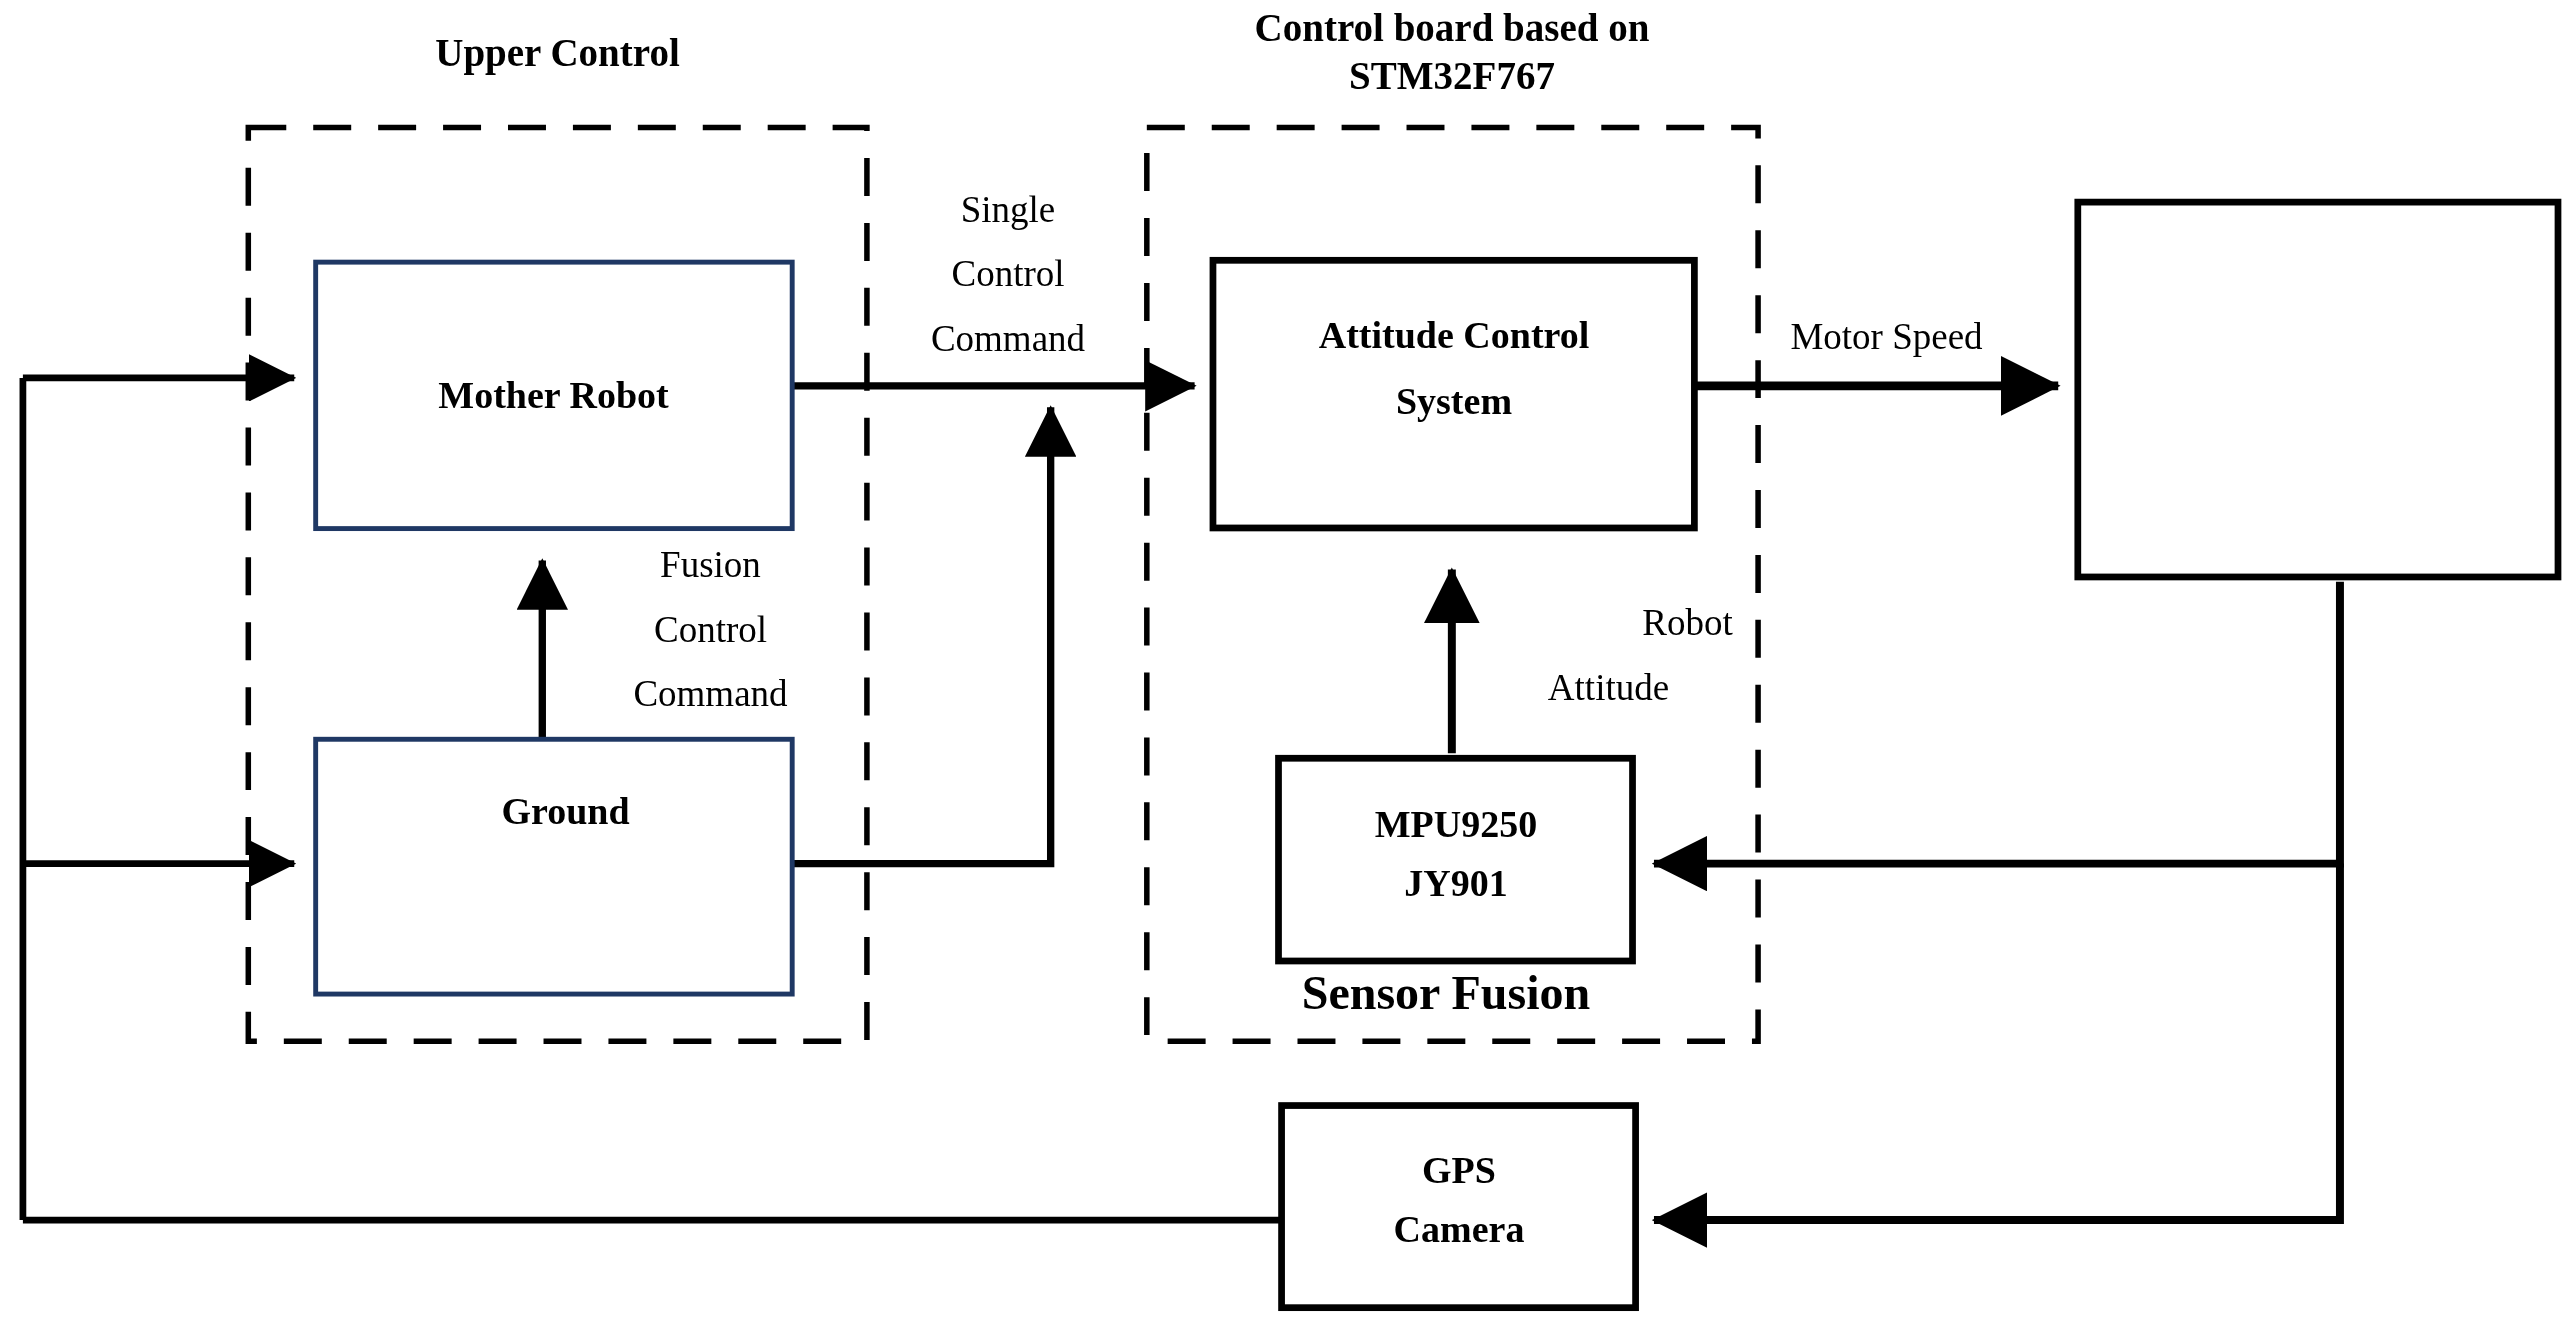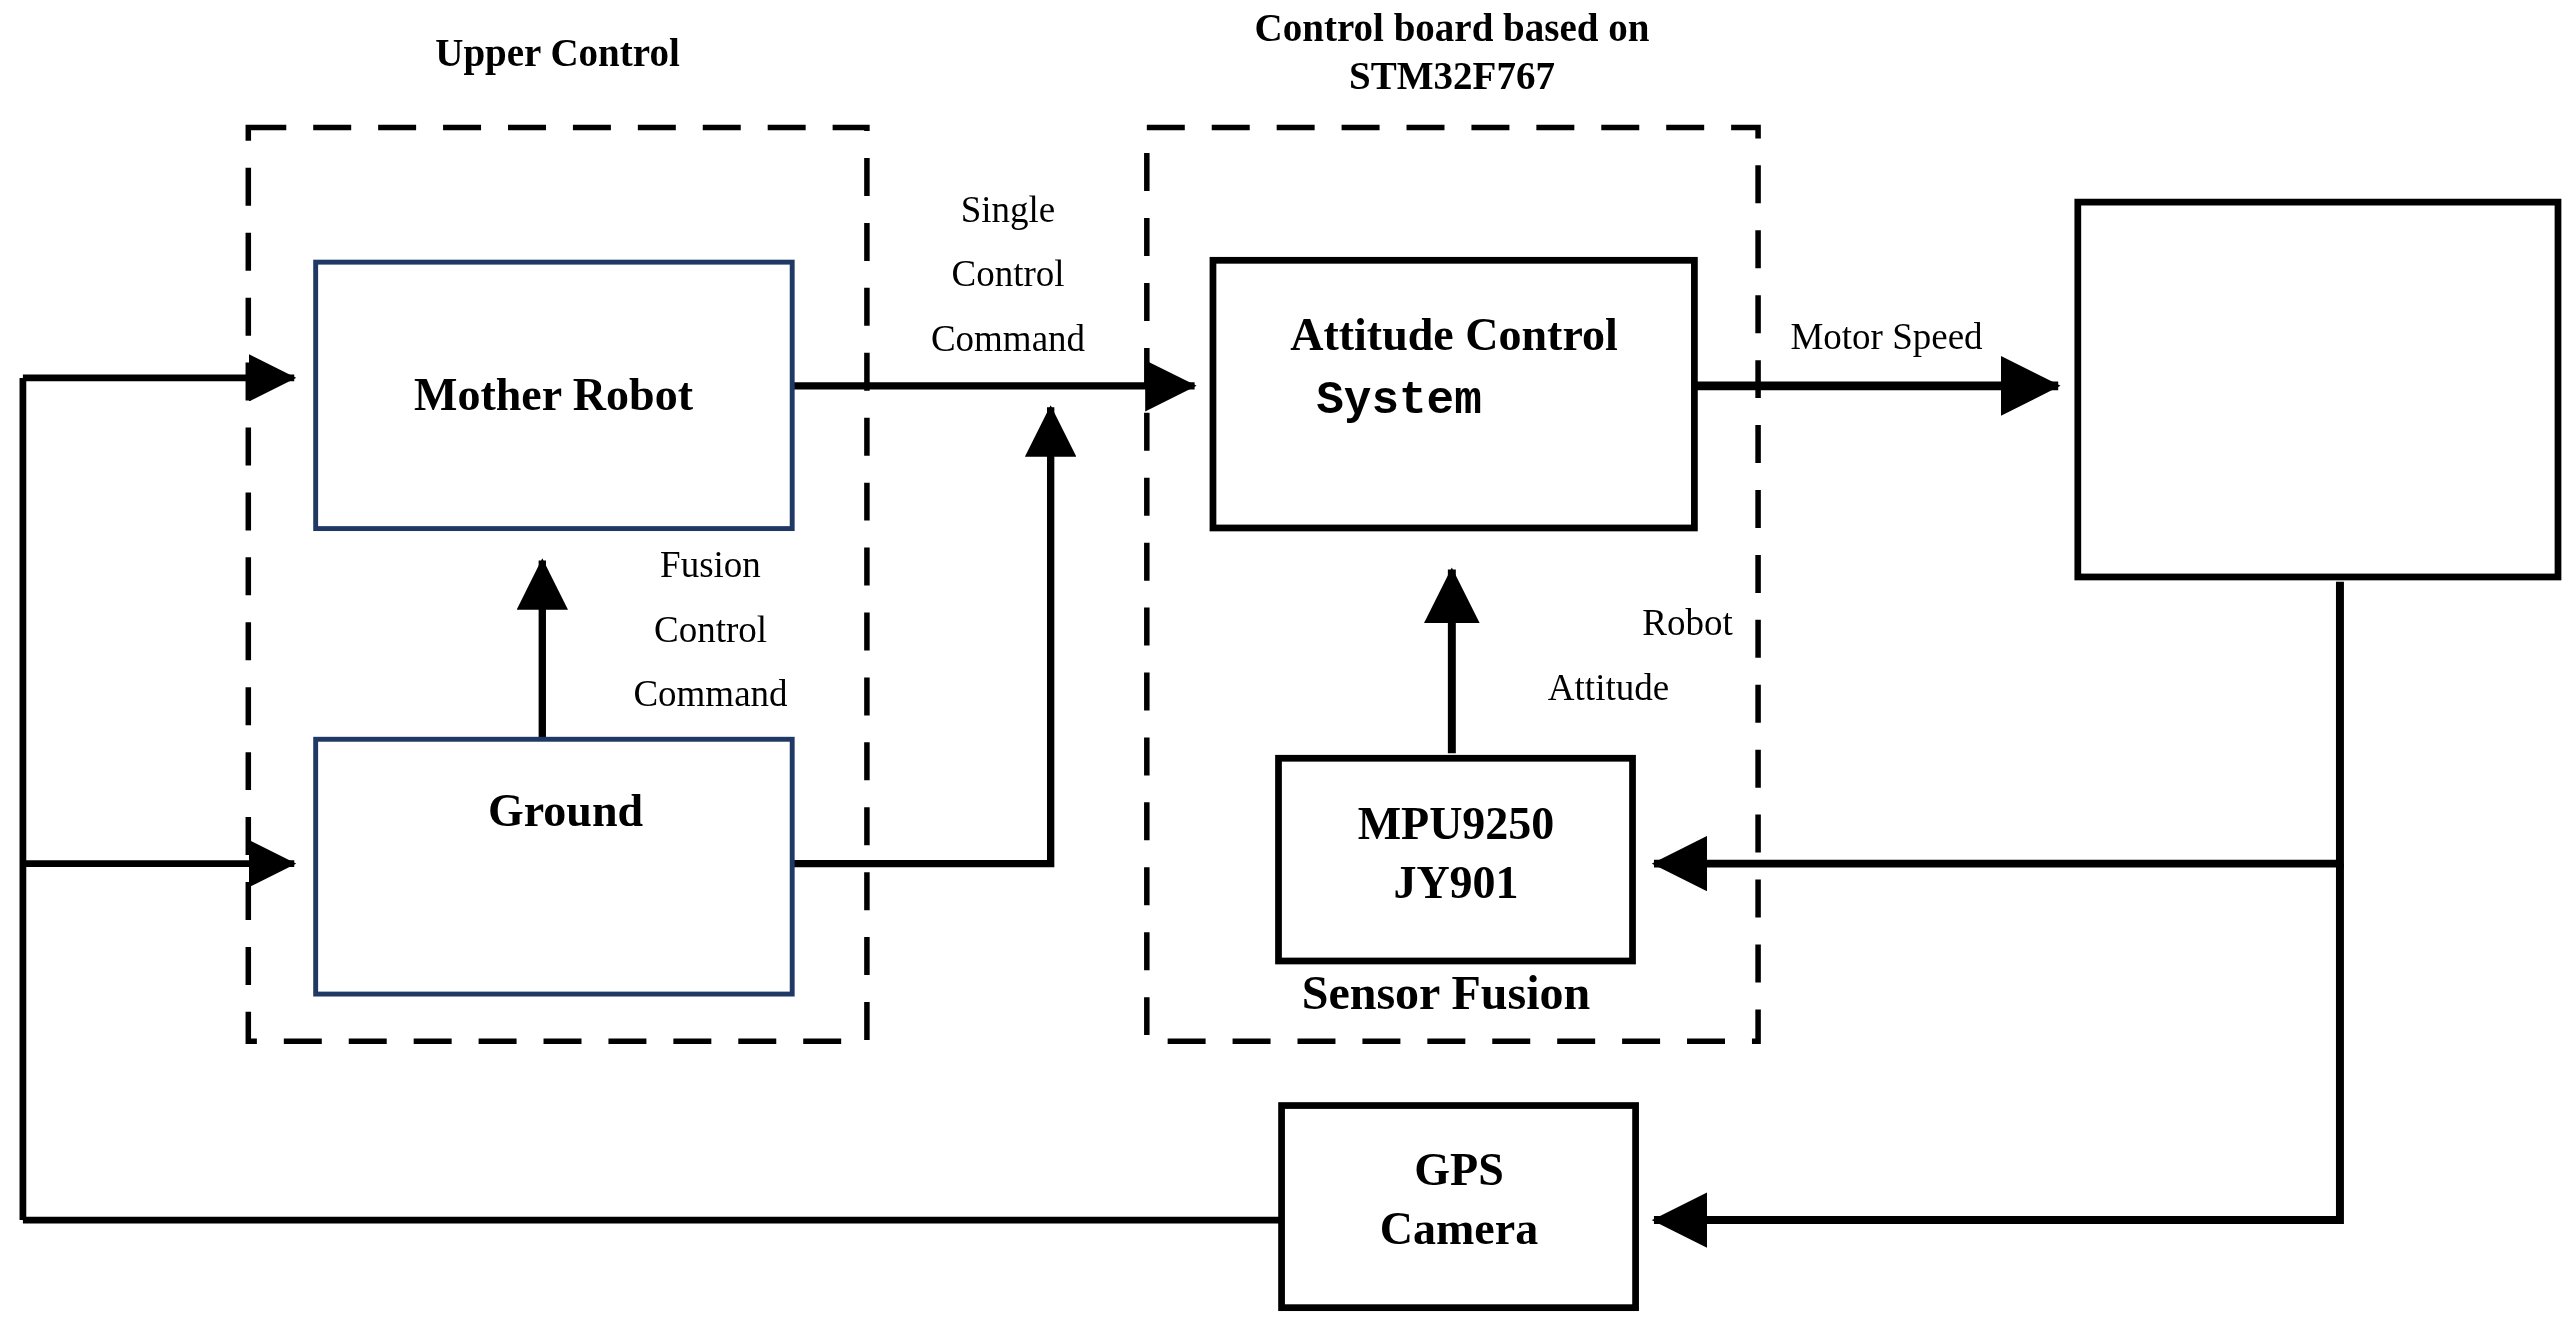--- a/index.html
+++ b/index.html
@@ -14,21 +14,21 @@
   .blk-txt{
     position:absolute;
     display:flex;align-items:center;justify-content:center;
     text-align:center;
     font-family:"Liberation Serif","DejaVu Serif",serif;
     color:#000;
     line-height:1.22;
     pointer-events:none;
   }
   .f-title{font-size:39px;font-weight:bold;}
-  .f-box{font-size:46px;font-weight:bold;}
+  .f-box{font-size:38px;font-weight:bold;}
   .f-lbl{font-size:37px;font-weight:normal;}
   .f-sf{font-size:48px;font-weight:bold;}
   .robot-wrap{position:absolute;left:2078px;top:202px;width:480px;height:375px;overflow:hidden;}
   .robot-svg{position:absolute;left:0;top:0;}
 </style>
 </head>
 <body>
 
 <div id="stage">
 
@@ -165,21 +165,21 @@
   <div class="blk-txt f-title" style="left:248px;top:31px;width:619px;height:43px;">Upper Control</div>
 
   <div class="blk-txt f-title" style="left:1103px;top:6.1px;width:698px;height:43px;">Control board based on</div>
   <div class="blk-txt f-title" style="left:1103px;top:54px;width:698px;height:43px;">STM32F767</div>
 
   <div class="blk-txt f-box" style="left:315px;top:262px;width:477px;height:266px;">Mother Robot</div>
 
   <div class="blk-txt f-box" style="left:315px;top:790px;width:477px;height:43px;margin-left:12px;">Ground</div>
 
   <div class="blk-txt f-box" style="left:1213px;top:314px;width:482px;height:43px;">Attitude Control</div>
-  <div class="blk-txt f-box" style="left:1158px;top:380px;width:482px;height:43px;font-family:Liberation Mono, monospace;">System</div>
+  <div class="blk-txt f-box" style="left:1213px;top:380px;width:482px;height:43px;">System</div>
 
   <div class="blk-txt f-box" style="left:1279px;top:804px;width:354px;height:40px;">MPU9250</div>
   <div class="blk-txt f-box" style="left:1279px;top:863px;width:354px;height:40px;">JY901</div>
 
   <div class="blk-txt f-box" style="left:1282px;top:1150px;width:354px;height:40px;">GPS</div>
   <div class="blk-txt f-box" style="left:1282px;top:1209px;width:354px;height:40px;">Camera</div>
 
   <div class="blk-txt f-lbl" style="left:867px;top:190px;width:282px;height:40px;">Single</div>
   <div class="blk-txt f-lbl" style="left:867px;top:254px;width:282px;height:40px;">Control</div>
   <div class="blk-txt f-lbl" style="left:867px;top:319px;width:282px;height:40px;">Command</div>

